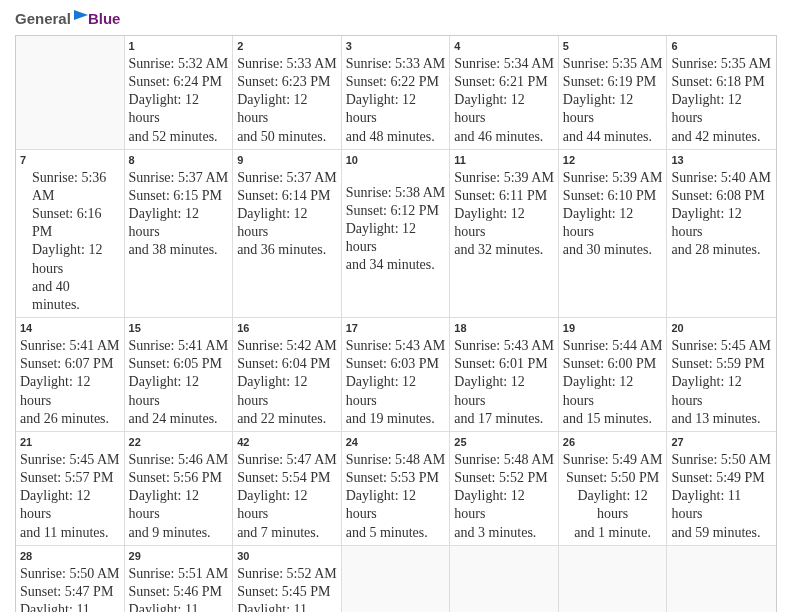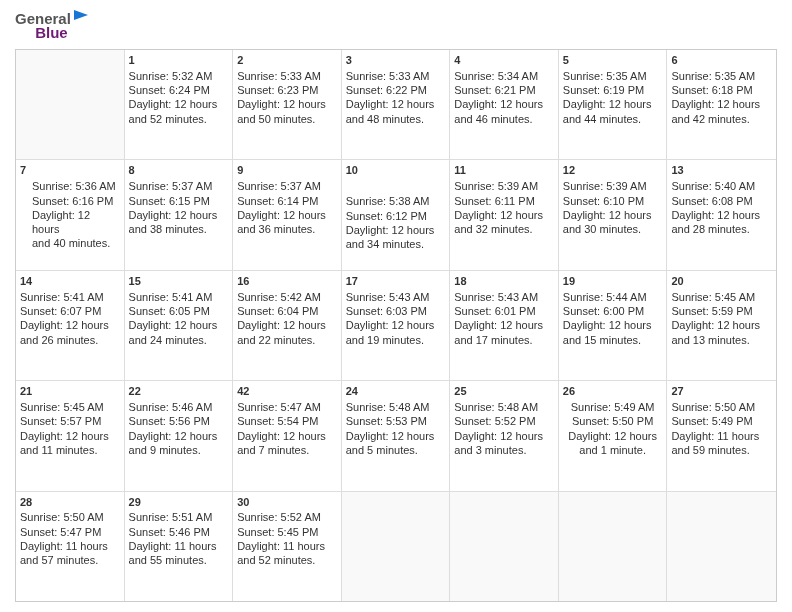--- a/index.html
+++ b/index.html
@@ -78,38 +78,39 @@
       min-height: 0;
     }
     .cal-cell:last-child { border-right: none; }
     .cal-cell.empty { background: #f9f9f9; }
     .day-num {
       font-size: 11px;
       font-weight: bold;
       margin-bottom: 1px;
     }
     .cell-info {
-      font-size: 11px;
+      font-size: 14px;
       color: #333;
       line-height: 1.3;
+      font-family: Liberation Serif, serif;
     }
 
     .logo-container {
       display: flex;
       align-items: center;
       gap: 4px;
     }
   </style>
 </head>
 <body>
 
 <div class="page">
   <div class="header">
     <div class="logo-container">
-      <div style="display:flex;flex-direction:column;align-items:center;">
+      <div style="display:flex;align-items:flex-end;">
         <div style="display:flex;align-items:baseline;gap:0px;">
           <span style="font-size:15px;font-weight:bold;color:#555;">General</span>
           <svg width="16" height="14" viewBox="0 0 16 14" style="margin-left:1px;margin-bottom:2px;">
             <polygon points="2,0 16,5 2,10" fill="#1976D2"></polygon>
           </svg>
         </div>
         <span style="font-size:15px;font-weight:bold;color:#701a75;margin-top:-3px;">Blue</span>
       </div>
     </div>
     <div class="title-block">

